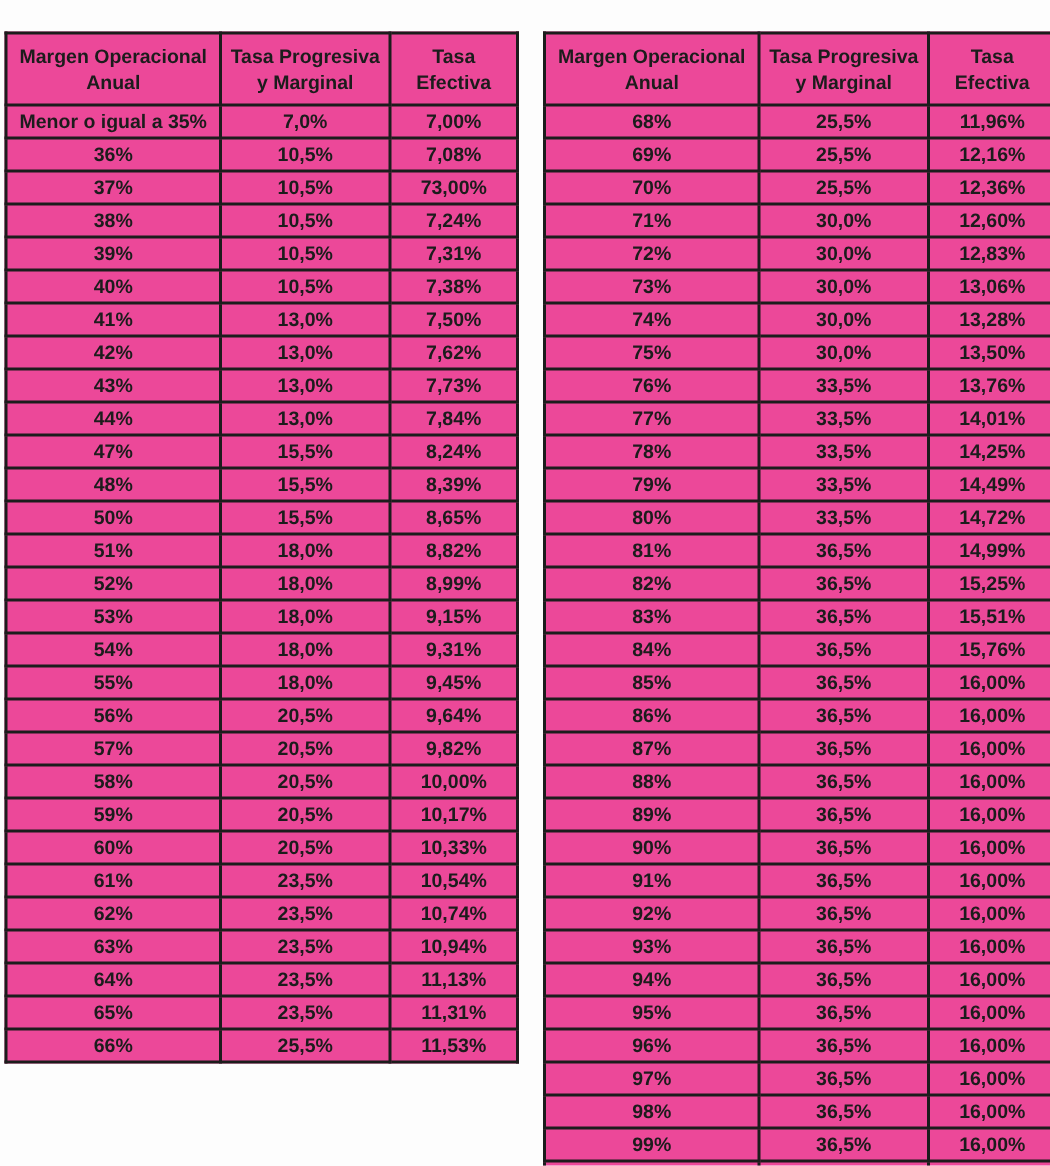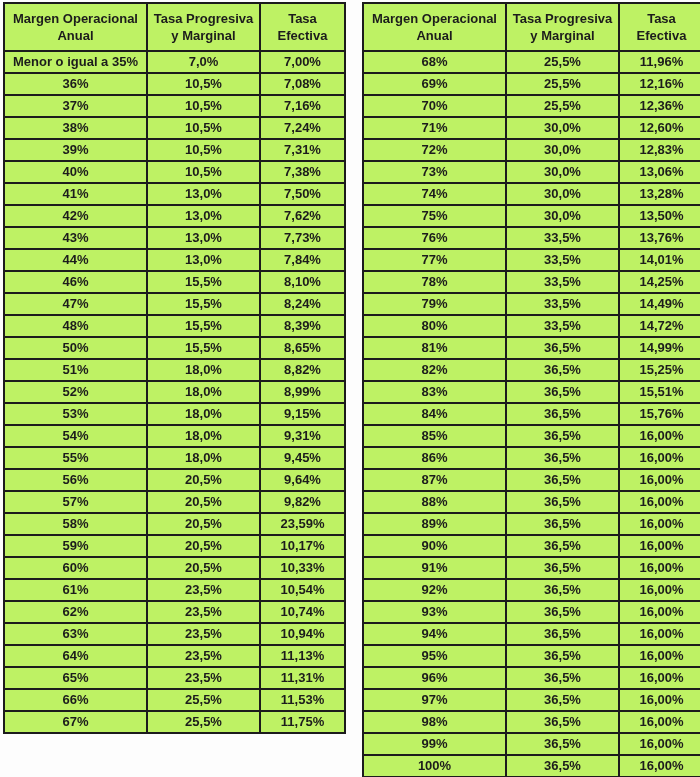--- a/index.html
+++ b/index.html
@@ -15,21 +15,22 @@
     display: flex;
     gap: 16px;
     padding: 2px 2px 2px 3px;
     background: #fdfdfd;
   }
   table.rate-table {
     border-collapse: collapse;
     table-layout: fixed;
     flex: 0 0 auto;
     align-self: flex-start;
-    background: #bef264;
+    background: #ec4899;
+    margin-top: 19px;
   }
   table.rate-table th,
   table.rate-table td {
     border: 2px solid #1c1c1c;
     color: #1c1c1c;
     font-weight: bold;
     text-align: center;
     vertical-align: middle;
     overflow: hidden;
   }
@@ -74,21 +75,21 @@
           <td class="c3">7,00%</td>
         </tr>
         <tr>
           <td class="c1">36%</td>
           <td class="c2">10,5%</td>
           <td class="c3">7,08%</td>
         </tr>
         <tr>
           <td class="c1">37%</td>
           <td class="c2">10,5%</td>
-          <td class="c3">7,16%</td>
+          <td class="c3">73,00%</td>
         </tr>
         <tr>
           <td class="c1">38%</td>
           <td class="c2">10,5%</td>
           <td class="c3">7,24%</td>
         </tr>
         <tr>
           <td class="c1">39%</td>
           <td class="c2">10,5%</td>
           <td class="c3">7,31%</td>
@@ -112,25 +113,20 @@
           <td class="c1">43%</td>
           <td class="c2">13,0%</td>
           <td class="c3">7,73%</td>
         </tr>
         <tr>
           <td class="c1">44%</td>
           <td class="c2">13,0%</td>
           <td class="c3">7,84%</td>
         </tr>
         <tr>
-          <td class="c1">46%</td>
-          <td class="c2">15,5%</td>
-          <td class="c3">8,10%</td>
-        </tr>
-        <tr>
           <td class="c1">47%</td>
           <td class="c2">15,5%</td>
           <td class="c3">8,24%</td>
         </tr>
         <tr>
           <td class="c1">48%</td>
           <td class="c2">15,5%</td>
           <td class="c3">8,39%</td>
         </tr>
         <tr>
@@ -169,21 +165,21 @@
           <td class="c3">9,64%</td>
         </tr>
         <tr>
           <td class="c1">57%</td>
           <td class="c2">20,5%</td>
           <td class="c3">9,82%</td>
         </tr>
         <tr>
           <td class="c1">58%</td>
           <td class="c2">20,5%</td>
-          <td class="c3">23,59%</td>
+          <td class="c3">10,00%</td>
         </tr>
         <tr>
           <td class="c1">59%</td>
           <td class="c2">20,5%</td>
           <td class="c3">10,17%</td>
         </tr>
         <tr>
           <td class="c1">60%</td>
           <td class="c2">20,5%</td>
           <td class="c3">10,33%</td>
@@ -210,25 +206,20 @@
         </tr>
         <tr>
           <td class="c1">65%</td>
           <td class="c2">23,5%</td>
           <td class="c3">11,31%</td>
         </tr>
         <tr>
           <td class="c1">66%</td>
           <td class="c2">25,5%</td>
           <td class="c3">11,53%</td>
-        </tr>
-        <tr>
-          <td class="c1">67%</td>
-          <td class="c2">25,5%</td>
-          <td class="c3">11,75%</td>
         </tr>
       </tbody>
   </table>
 
   <table class="rate-table">
     <thead>
       <tr>
         <th class="c1">Margen Operacional
 Anual</th>
         <th class="c2">Tasa Progresiva

